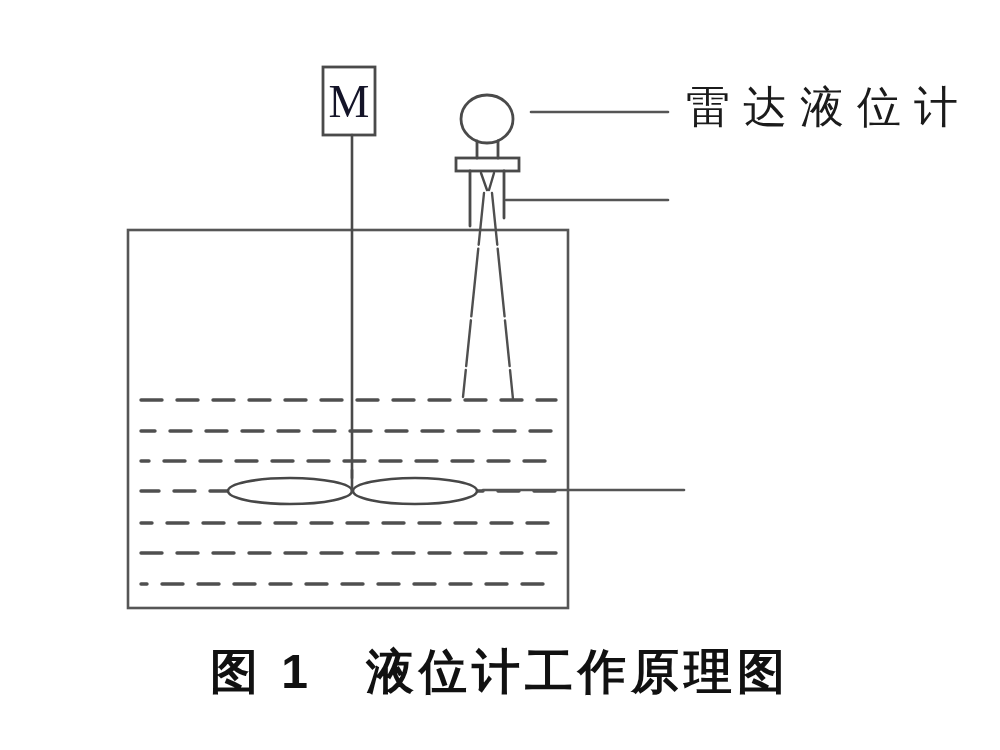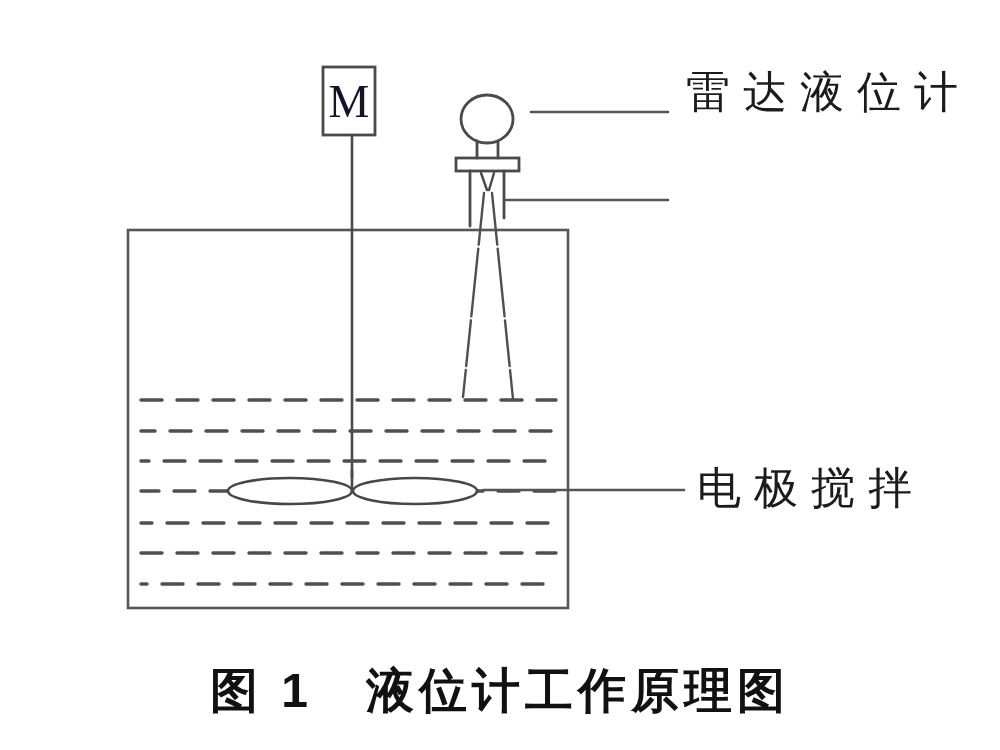--- a/index.html
+++ b/index.html
@@ -39,34 +39,33 @@
     font-size: 46px;
     color: #141428;
   }
   .part-label {
     font-family: "Liberation Serif", serif;
     font-size: 44px;
     letter-spacing: 13px;
     line-height: 44px;
     color: #1b1b1b;
   }
-  .label-radar   { left: 686px; top: 73px; font-family: Liberation Mono, monospace;  }
+  .label-radar   { left: 686px; top: 86px;  }
   .label-sleeve  { left: 686px; top: 179px; }
   .label-stirrer { left: 697px; top: 467px; }
   .caption {
     left: 0;
     top: 640px;
     width: 1000px;
     text-align: center;
     font-family: "Liberation Sans", sans-serif;
     font-weight: 700;
     font-size: 48px;
     letter-spacing: 5px;
     color: #111111;
-    margin-top: 19px;
   }
 </style>
 </head>
 <body>
 
 <div class="figure">
 
   <svg width="1000" height="750" viewBox="0 0 1000 750" fill="none" stroke-linecap="round">
 
     <g stroke="#565656" stroke-width="2.6">
@@ -120,17 +119,16 @@
       <line x1="506" y1="200" x2="668" y2="200"></line>
       <line x1="483" y1="490" x2="684" y2="490"></line>
     </g>
   </svg>
 
   <div class="overlay motor-symbol">M</div>
 
   <div class="overlay part-label label-radar">雷达液位计</div>
 
 
-  <div class="overlay part-label label-stirrer">电极搅拌</div>
 
   <div class="overlay caption">图 1　液位计工作原理图</div>
 
 </div>
 
 </body></html>

